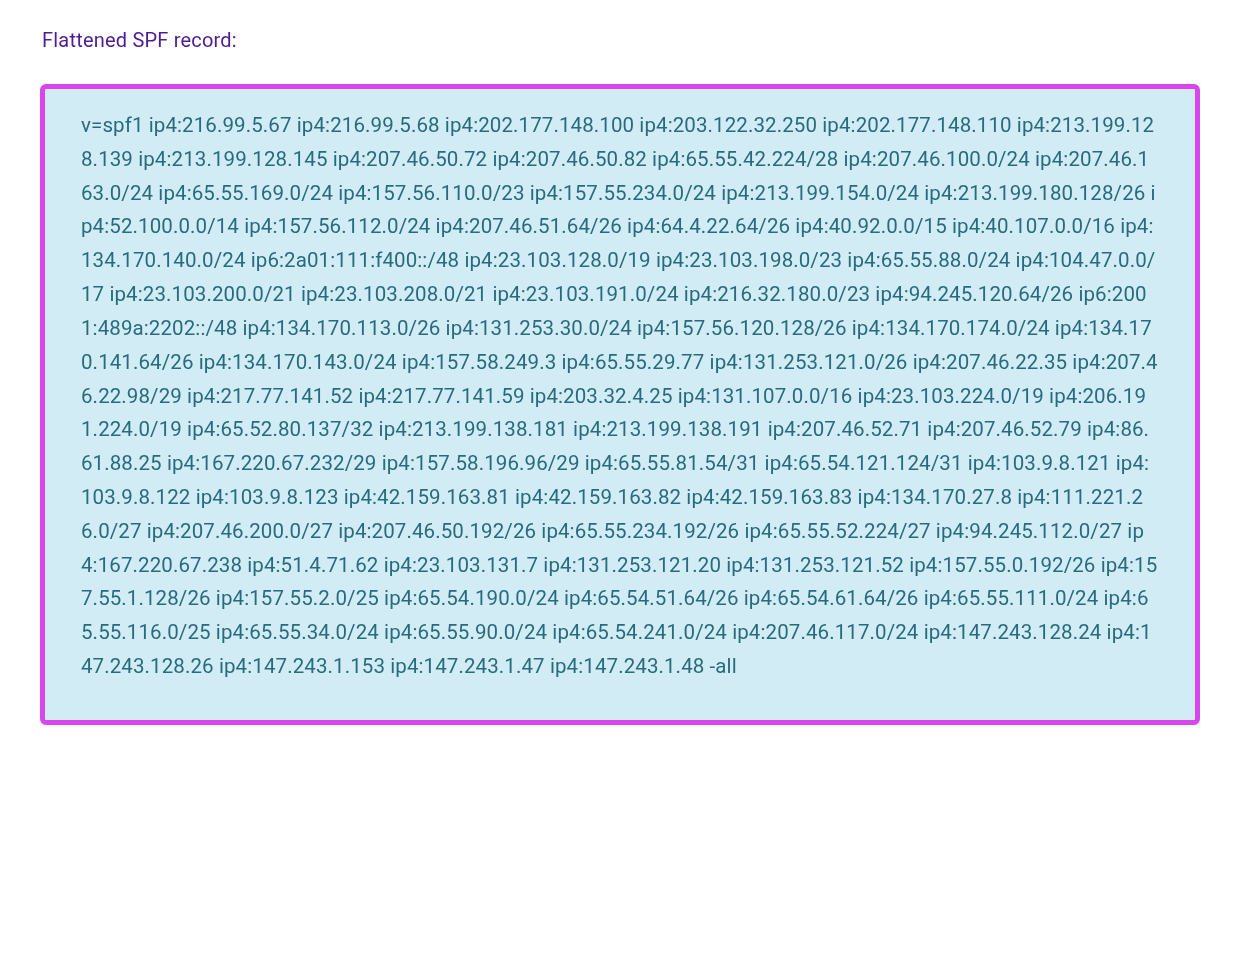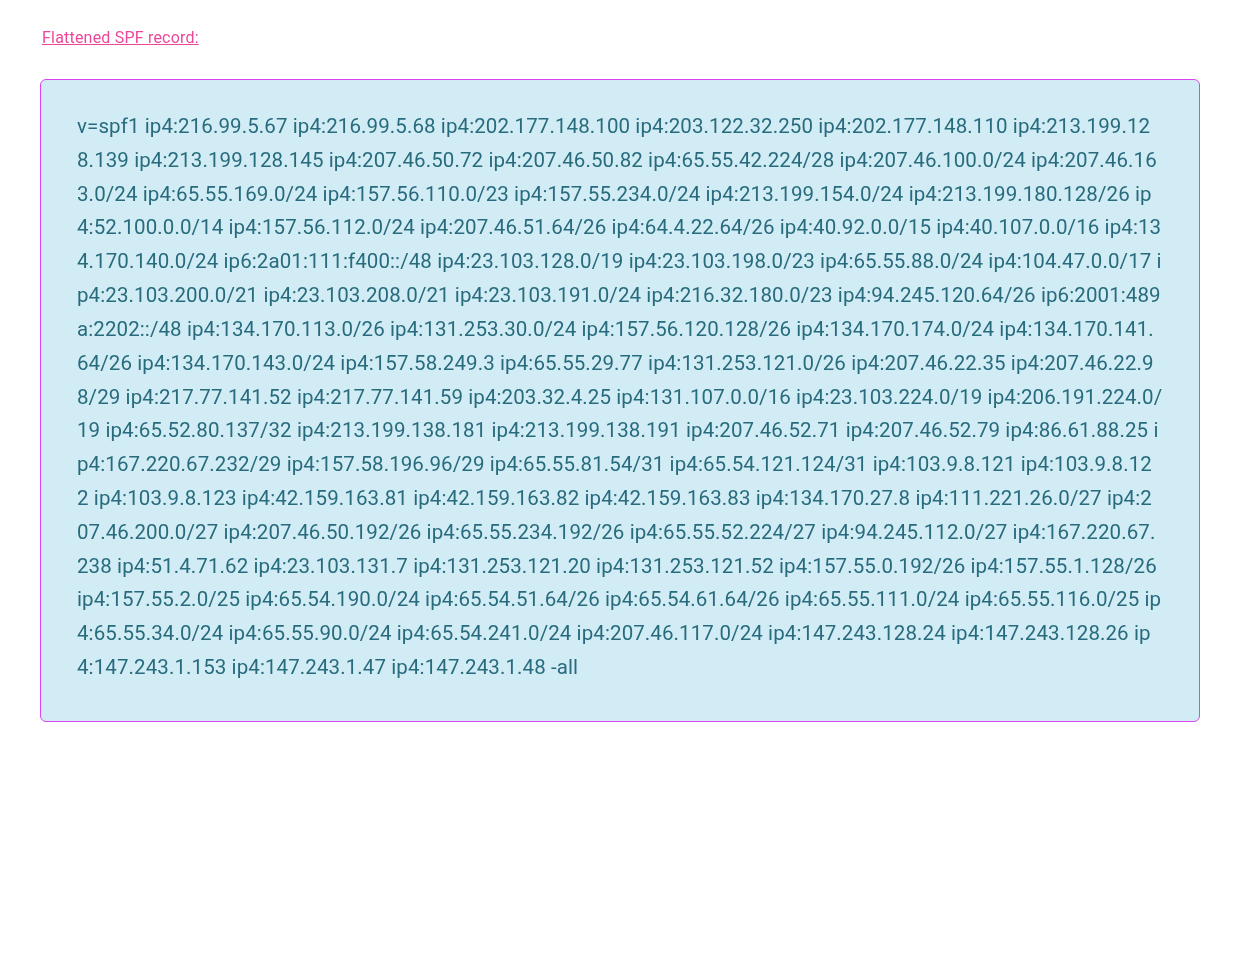--- a/index.html
+++ b/index.html
@@ -9,32 +9,31 @@
     background: #ffffff;
     font-family: -apple-system, BlinkMacSystemFont, "Segoe UI", Roboto, "Helvetica Neue", Arial, sans-serif;
   }
   .page {
     width: 1240px;
     min-height: 958px;
     padding: 28px 40px 60px 40px;
     background: #ffffff;
   }
   .heading {
-    font-size: 16px;
+    font-size: 20px;
     font-weight: 400;
-    color: #ec4899;
+    color: #4c1d95;
     margin: 0 0 32px 2px;
     letter-spacing: 0.2px;
-    text-decoration: underline;
   }
   .spf-box {
     background: #d1ecf4;
-    border: 1px solid #d946ef;
+    border: 5px solid #d946ef;
     border-radius: 6px;
-    padding: 30px 36px 36px 36px;
+    padding: 20px 36px 36px 36px;
     width: 100%;
   }
   .spf-text {
     font-family: -apple-system, BlinkMacSystemFont, "Segoe UI", Roboto, "Helvetica Neue", Arial, sans-serif;
     font-size: 20.5px;
     line-height: 1.65;
     color: #286b7d;
     word-break: break-all;
     overflow-wrap: anywhere;
     letter-spacing: 0.1px;

